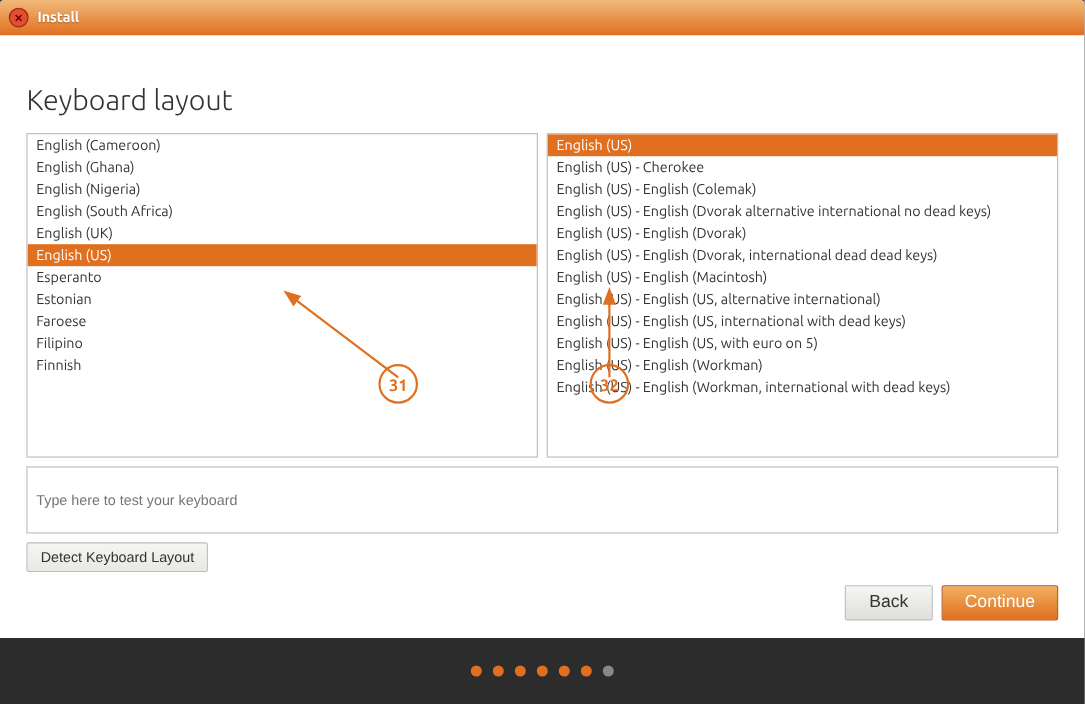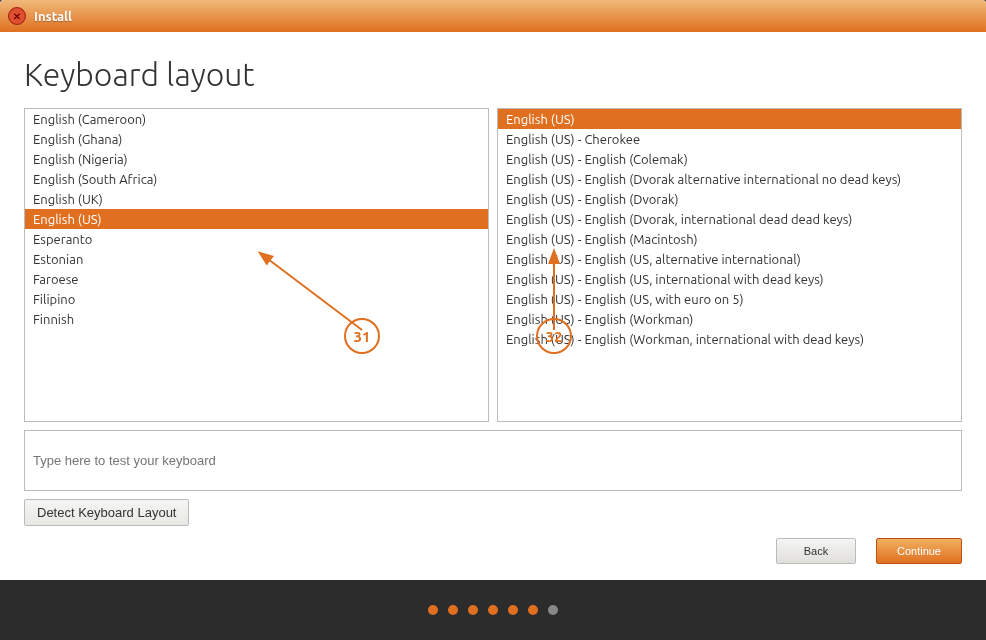--- a/index.html
+++ b/index.html
@@ -59,24 +59,25 @@
     }
 
     .content-area {
       flex: 1;
       padding: 24px 24px 16px 24px;
       display: flex;
       flex-direction: column;
     }
 
     .page-title {
-      font-size: 32px;
+      font-size: 26px;
       font-weight: 300;
       color: #333;
       margin-bottom: 16px;
+      margin-top: 20px;
     }
 
     .section-label {
       font-size: 13px;
       color: #333;
       margin-bottom: 8px;
     }
 
     .list-box {
       flex: 1;
@@ -132,26 +133,25 @@
       justify-content: flex-end;
       align-items: center;
       padding-top: 12px;
       gap: 8px;
     }
 
     .nav-btn {
       border: 1px solid #bbb;
       background: linear-gradient(to bottom, #f5f5f3, #e0dfdb);
       padding: 6px 20px;
-      font-size: 11px;
+      font-size: 16px;
       cursor: pointer;
       border-radius: 2px;
       color: #333;
       min-width: 80px;
-      margin-left: 12px;
     }
 
     .nav-btn.continue {
       background: linear-gradient(to bottom, #f0b060, #e07020);
       color: #fff;
       border-color: #c05010;
     }
 
     
     .taskbar {

